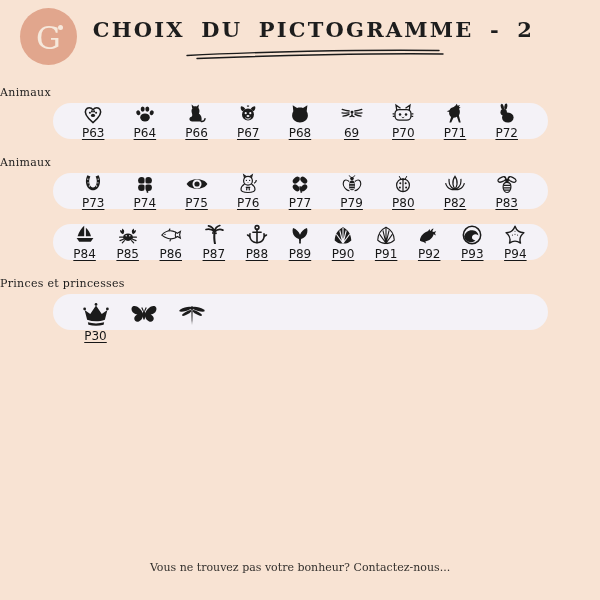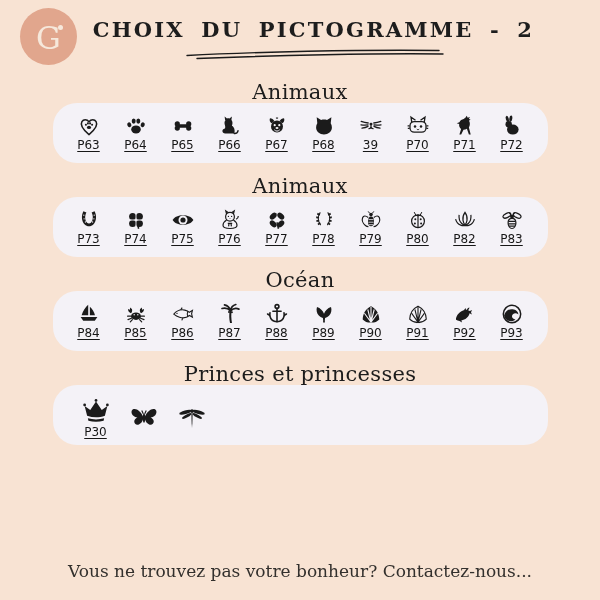--- a/index.html
+++ b/index.html
@@ -20,39 +20,39 @@
 
   
   .header{position:absolute;left:27px;right:0;top:17px;text-align:center;}
   .title{margin:0;font-family:"DejaVu Serif",serif;font-weight:700;font-size:21px;
          letter-spacing:2.2px;word-spacing:7px;color:#1d1d1d;white-space:nowrap;}
   .underline-svg{display:block;margin:3px auto 0;}
 
   
   .content{position:absolute;top:84px;left:0;right:0;}
   .section{margin-bottom:15px;}
-  .section-label{text-align:center;font-family:"DejaVu Serif",serif;font-size:21px;
+  .section-label{font-family:"DejaVu Serif",serif;font-size:11px;
         letter-spacing:.3px;color:#1c1c1c;height:17px;line-height:17px;margin-bottom:2px;}
-  .pill{width:495px;height:60px;margin:0 auto;background:var(--panel);border-radius:24px;
+  .pill{width:495px;height:36px;margin:0 auto;background:var(--panel);border-radius:24px;
         display:flex;align-items:center;justify-content:space-evenly;
         padding:0 8px;box-sizing:border-box;}
   .pill.left{justify-content:flex-start;gap:10px;padding-left:24px;
-        align-items:center;padding-top:5px;}
+        align-items:flex-start;padding-top:5px;}
 
   .item{display:flex;flex-direction:column;align-items:center;width:38px;cursor:pointer;}
   .item .icon{height:25px;display:flex;align-items:center;justify-content:center;color:var(--ink);}
   .icon svg{width:24px;height:24px;display:block;}
   .pill.left .icon{height:30px;}
   .pill.left .icon svg{width:30px;height:30px;}
   .code{font-family:"DejaVu Sans",sans-serif;font-size:12px;color:#171717;line-height:1.15;
         margin-top:1px;text-decoration:underline;text-underline-offset:2px;}
 
   
   .footer{position:absolute;left:0;right:0;top:561px;text-align:center;
-        font-family:"DejaVu Serif",serif;font-size:17px;color:#33302d;}
+        font-family:"DejaVu Serif",serif;font-size:11px;color:#33302d;}
 </style>
 </head>
 <body>
 
 <div class="page">
 
   <div class="logo">
     <span class="logo-letter">G</span>
     <span class="logo-dot"></span>
   </div>
@@ -92,32 +92,20 @@
                 <ellipse cx="9.7" cy="7.1" rx="2" ry="2.7"></ellipse>
                 <ellipse cx="14.3" cy="7.1" rx="2" ry="2.7"></ellipse>
                 <ellipse cx="18.7" cy="10.8" rx="2" ry="2.5" transform="rotate(22 18.7 10.8)"></ellipse>
               </svg>
             </span>
             <span class="code">P64</span>
           </div>
           <div class="item">
             <span class="icon">
               <svg viewBox="0 0 24 24" fill="currentColor">
-                <rect x="6.5" y="10.3" width="11" height="3.4" rx="1.2"></rect>
-                <circle cx="6.3" cy="9.9" r="2.6"></circle>
-                <circle cx="6.3" cy="14.1" r="2.6"></circle>
-                <circle cx="17.7" cy="9.9" r="2.6"></circle>
-                <circle cx="17.7" cy="14.1" r="2.6"></circle>
-              </svg>
-            </span>
-            <span class="code">P65</span>
-          </div>
-          <div class="item">
-            <span class="icon">
-              <svg viewBox="0 0 24 24" fill="currentColor">
                 <path d="M7.1 6.1L6.6 2.6l2.4 1.9c.8-.3 1.7-.3 2.5 0l2.4-1.9-.5 3.5c.9 1 1.3 2.4 1 3.8l-.9 3.6h-6l-.9-3.6c-.3-1.4.1-2.8 1-3.8z"></path>
                 <path d="M8 12h6.5c1.6 1.5 2.4 3.6 2.1 5.7l-.2 1.8H7.2c-1.6 0-2.8-1-2.8-2.4 0-1.2.9-2.1 2.2-2.3z"></path>
                 <path d="M16.3 19.5c2 .2 3.5-.8 3.7-2.8" fill="none" stroke="currentColor" stroke-width="1.5" stroke-linecap="round"></path>
               </svg>
             </span>
             <span class="code">P66</span>
           </div>
           <div class="item">
             <span class="icon">
               <svg viewBox="0 0 24 24">
@@ -145,21 +133,21 @@
             <span class="code">P68</span>
           </div>
           <div class="item">
             <span class="icon">
               <svg viewBox="0 0 24 24" fill="none" stroke="currentColor" stroke-width="1.3" stroke-linecap="round">
                 <path d="M2.2 7.4c2.4.9 4.6 1.4 7 1.6M2 10.8c2.4.3 4.6.3 7 .1M3 14.2c2.2-.4 4.2-1 6-1.9M21.8 7.4c-2.4.9-4.6 1.4-7 1.6M22 10.8c-2.4.3-4.6.3-7 .1M21 14.2c-2.2-.4-4.2-1-6-1.9"></path>
                 <path d="M12 11.2v1.6m0 0c-.2 1-1 1.7-2 1.8m2-1.8c.2 1 1 1.7 2 1.8"></path>
                 <ellipse cx="12" cy="10" rx="1.5" ry="1.2" fill="currentColor" stroke="none"></ellipse>
               </svg>
             </span>
-            <span class="code">39</span>
+            <span class="code">69</span>
           </div>
           <div class="item">
             <span class="icon">
               <svg viewBox="0 0 24 24">
                 <g fill="none" stroke="currentColor" stroke-width="1.3">
                   <path d="M5.8 8.6L5 3.2l4.5 3.1M18.2 8.6L19 3.2l-4.5 3.1"></path>
                   <rect x="4" y="7.6" width="16" height="10.6" rx="4.2"></rect>
                   <path d="M1.6 11.9h2M1.8 14.3h1.9M20.4 11.9h2M20.3 14.3h1.9"></path>
                   <path d="M10.8 15.1c.4.5.8.6 1.2.3.4.3.8.2 1.2-.3" stroke-width="1"></path>
                 </g>
@@ -258,31 +246,20 @@
                 <ellipse cx="15.8" cy="8.2" rx="4" ry="2.7" transform="rotate(45 15.8 8.2)"></ellipse>
                 <ellipse cx="8.2" cy="15.8" rx="4" ry="2.7" transform="rotate(45 8.2 15.8)"></ellipse>
                 <ellipse cx="15.8" cy="15.8" rx="4" ry="2.7" transform="rotate(-45 15.8 15.8)"></ellipse>
                 <path d="M12.6 14l1.6 6.6-1.5.4-1.4-6.6z"></path>
               </svg>
             </span>
             <span class="code">P77</span>
           </div>
           <div class="item">
             <span class="icon">
-              <svg viewBox="0 0 24 24" fill="none" stroke="currentColor">
-                <path d="M8.3 4.3C5.5 7.9 5.5 13.7 8.7 17.2" stroke-width="1.1"></path>
-                <path d="M15.7 4.3c2.8 3.6 2.8 9.4-.4 12.9" stroke-width="1.1"></path>
-                <path d="M7 5.6C4.9 9 5 13.3 7.6 16.4" stroke-width="2.8" stroke-dasharray="1.7 1.6"></path>
-                <path d="M17 5.6c2.1 3.4 2 7.7-.6 10.8" stroke-width="2.8" stroke-dasharray="1.7 1.6"></path>
-              </svg>
-            </span>
-            <span class="code">P78</span>
-          </div>
-          <div class="item">
-            <span class="icon">
               <svg viewBox="0 0 24 24">
                 <g fill="currentColor">
                   <ellipse cx="12" cy="13.4" rx="3" ry="4.8"></ellipse>
                   <circle cx="12" cy="6.6" r="1.8"></circle>
                 </g>
                 <g fill="none" stroke="currentColor" stroke-width="1.2">
                   <path d="M9.2 9.4C6.6 7.4 4.4 7.6 3.6 9.8c-.9 2.4.4 5.8 2.8 7.7.9.8 2 1.2 3 1.2"></path>
                   <path d="M14.8 9.4c2.6-2 4.8-1.8 5.6.4.9 2.4-.4 5.8-2.8 7.7-.9.8-2 1.2-3 1.2"></path>
                   <path d="M10.7 5.3L9.2 3.4M13.3 5.3l1.5-1.9" stroke-width="1"></path>
                 </g>
@@ -331,21 +308,20 @@
                   <path d="M10.8 7.1L9.4 5M13.2 7.1L14.6 5" stroke-width="1"></path>
                 </g>
                 <circle cx="12" cy="8.6" r="2" fill="currentColor"></circle>
               </svg>
             </span>
             <span class="code">P83</span>
           </div>
         </div>
       </section>
       <section class="section">
-        <div class="section-label">Océan</div>
         <div class="pill">
           <div class="item">
             <span class="icon">
               <svg viewBox="0 0 24 24" fill="currentColor">
                 <path d="M11.2 2.8v10.4H4.6c1.5-4.3 3.8-7.9 6.6-10.4z"></path>
                 <path d="M12.9 4.8c2.4 2.2 4.2 5.1 5.1 8.4h-5.1z"></path>
                 <path d="M3.6 14.9h16.8l-2.6 3.8H6.2z"></path>
               </svg>
             </span>
             <span class="code">P84</span>
@@ -439,20 +415,34 @@
           </div>
           <div class="item">
             <span class="icon">
               <svg viewBox="0 0 24 24">
                 <circle cx="12" cy="12" r="8.7" fill="none" stroke="currentColor" stroke-width="1.5"></circle>
                 <path d="M4.1 13.7C5 9.5 8.4 6.8 12.6 7.2c3.3.3 5.7 2.5 5.8 5.2-1.6-1.5-4-1.6-5.5-.2-1.3 1.3-1.2 3.3.2 4.4.7.6 1.5.9 2.4.8-1.6 1.5-3.8 2.2-6 1.7-2.7-.6-4.7-2.5-5.4-5.4z" fill="currentColor"></path>
               </svg>
             </span>
             <span class="code">P93</span>
           </div>
+          <div class="item">
+            <span class="icon">
+              <svg viewBox="0 0 24 24" fill="none" stroke="currentColor" stroke-width="1.4" stroke-linejoin="round">
+                <path d="M12 3.2Q14.2 9.6 20.9 9.7Q15.5 13.7 17.5 20.1Q12 16.2 6.5 20.1Q8.5 13.7 3.1 9.7Q9.8 9.6 12 3.2Z"></path>
+                <g fill="currentColor" stroke="none">
+                  <circle cx="12" cy="8.2" r=".55"></circle>
+                  <circle cx="9.4" cy="12.1" r=".55"></circle>
+                  <circle cx="14.6" cy="12.1" r=".55"></circle>
+                  <circle cx="12" cy="11.2" r=".55"></circle>
+                </g>
+              </svg>
+            </span>
+            <span class="code">P94</span>
+          </div>
         </div>
       </section>
       <section class="section">
         <div class="section-label">Princes et princesses</div>
         <div class="pill left">
           <div class="item">
             <span class="icon">
               <svg viewBox="0 0 24 24" fill="currentColor">
                 <path d="M2.9 8.7l4.5 3.2L12 5.1l4.6 6.8 4.5-3.2-2 7.9c-2.3.8-4.7 1.2-7.1 1.2s-4.8-.4-7.1-1.2z"></path>
                 <circle cx="2.9" cy="7.9" r="1.1"></circle>

